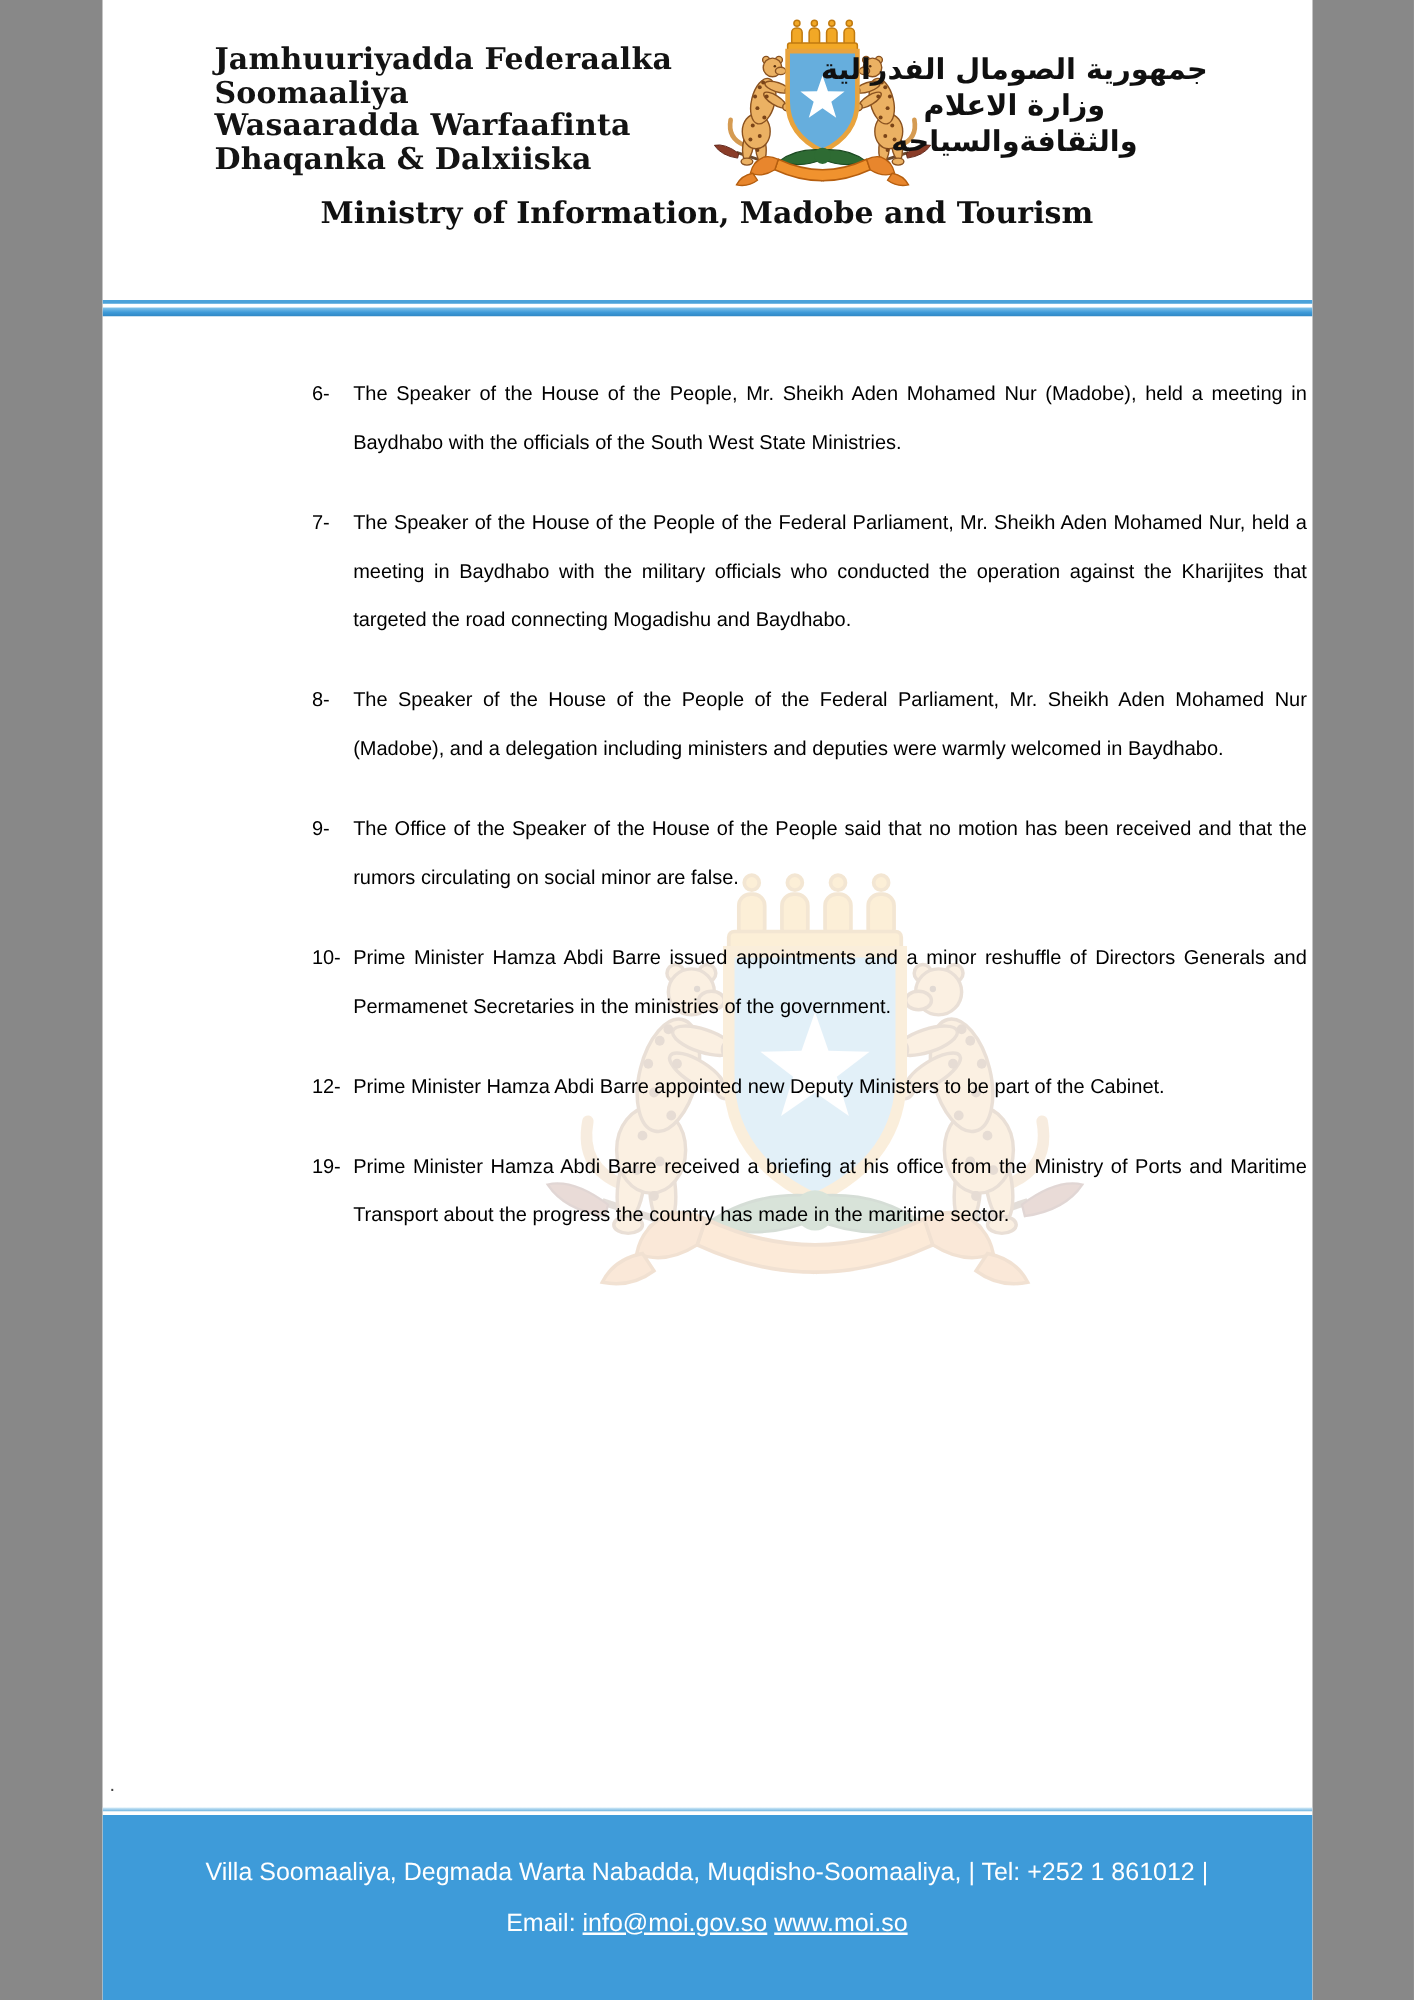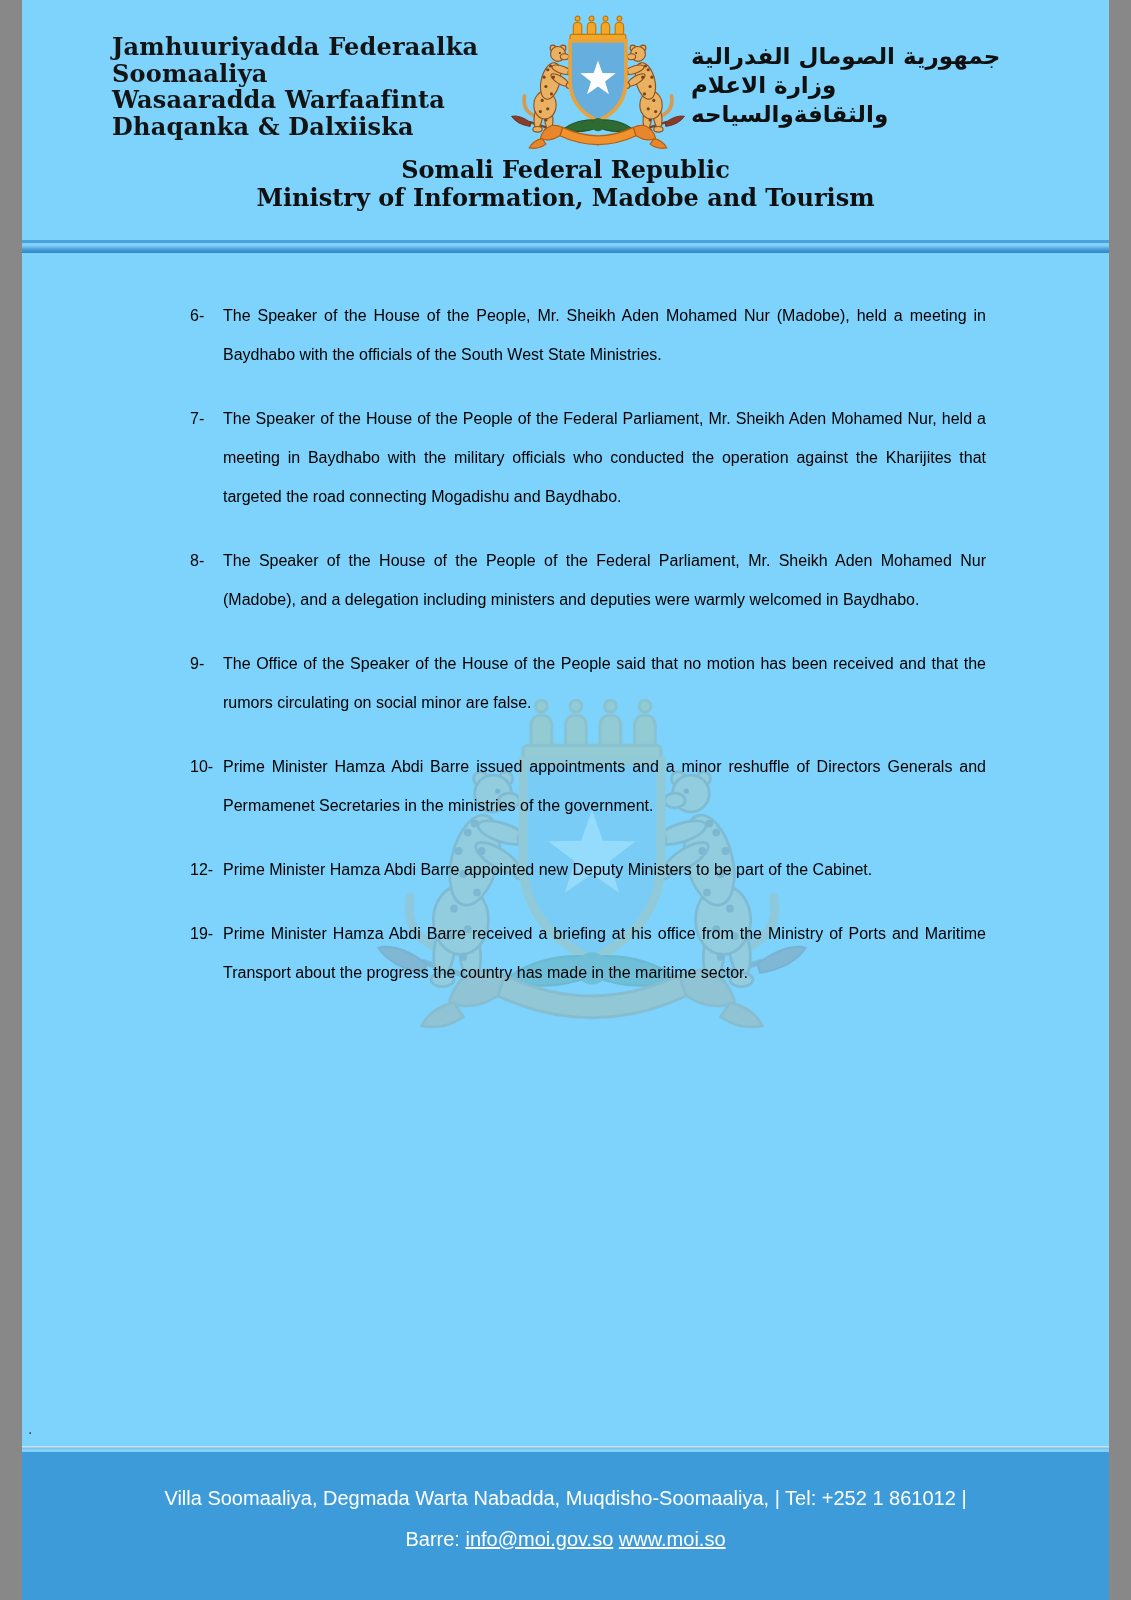--- a/index.html
+++ b/index.html
@@ -1,29 +1,29 @@
 <!DOCTYPE html>
 <html><head>
 <meta charset="utf-8">
 <style>
   html,body { margin:0; padding:0; background:#888; }
   .page {
-    position:relative; width:1087px; height:1600px; margin:0 auto;
-    background:#7dd3fc; overflow:hidden;
+    position:relative; width:968px; height:1600px; margin:0 auto;
+    background:#ffffff; overflow:hidden;
     font-family:"Liberation Sans", sans-serif; color:#000;
   }
   
   .hdr-left {
     position:absolute; left:90px; top:34px; width:400px;
     font-family:"DejaVu Serif", serif; font-weight:bold;
     font-size:24px; line-height:26.5px; color:#141414; letter-spacing:0.2px;
   }
   .hdr-arabic {
     position:absolute; right:58px; top:42px; width:360px;
-    direction:rtl; text-align:left;
+    direction:rtl; text-align:center;
     font-family:"DejaVu Sans", sans-serif; font-weight:bold;
     font-size:23px; line-height:29px; color:#101010;
   }
   .hdr-emblem { position:absolute; left:483px; top:12px; width:186px; height:149px; }
   .hdr-title {
     position:absolute; left:0; right:0; top:156px; text-align:center;
     font-family:"DejaVu Serif", serif; font-weight:bold;
     font-size:24px; line-height:28px; color:#101010;
   }
   
@@ -139,21 +139,20 @@
     <use href="#coa"></use>
   </svg>
 
   <div class="hdr-arabic" dir="rtl">
     <div>جمهورية الصومال الفدرالية</div>
     <div>وزارة الاعلام</div>
     <div>والثقافةوالسياحه</div>
   </div>
 
   <div class="hdr-title">
-    <div>Somali Federal Republic</div>
     <div>Ministry of Information, Madobe and Tourism</div>
   </div>
 
   <div class="sep-thin"></div>
   <div class="sep-thick"></div>
 
   <svg class="watermark" viewBox="0 0 200 160">
     <use href="#coa"></use>
   </svg>
 
@@ -166,20 +165,20 @@
     <p class="item"><span class="num">12-</span><span>Prime Minister Hamza Abdi Barre appointed new Deputy Ministers to be part of the Cabinet.</span></p>
     <p class="item"><span class="num">19-</span><span>Prime Minister Hamza Abdi Barre received a briefing at his office from the Ministry of Ports and Maritime Transport about the progress the country has made in the maritime sector.</span></p>
   </div>
 
   <div class="stray">.</div>
   <div class="foot-line"></div>
   <div class="foot-band">
     <div class="foot-text">
       <div>Villa Soomaaliya, Degmada Warta Nabadda, Muqdisho-Soomaaliya, | Tel: +252 1 861012 |</div>
       <div>
-        <span>Barre:</span>
+        <span>Email:</span>
         <span class="foot-link">info@moi.gov.so</span>
         <span class="foot-link">www.moi.so</span>
       </div>
     </div>
   </div>
 
 </div>
 
 </body></html>

